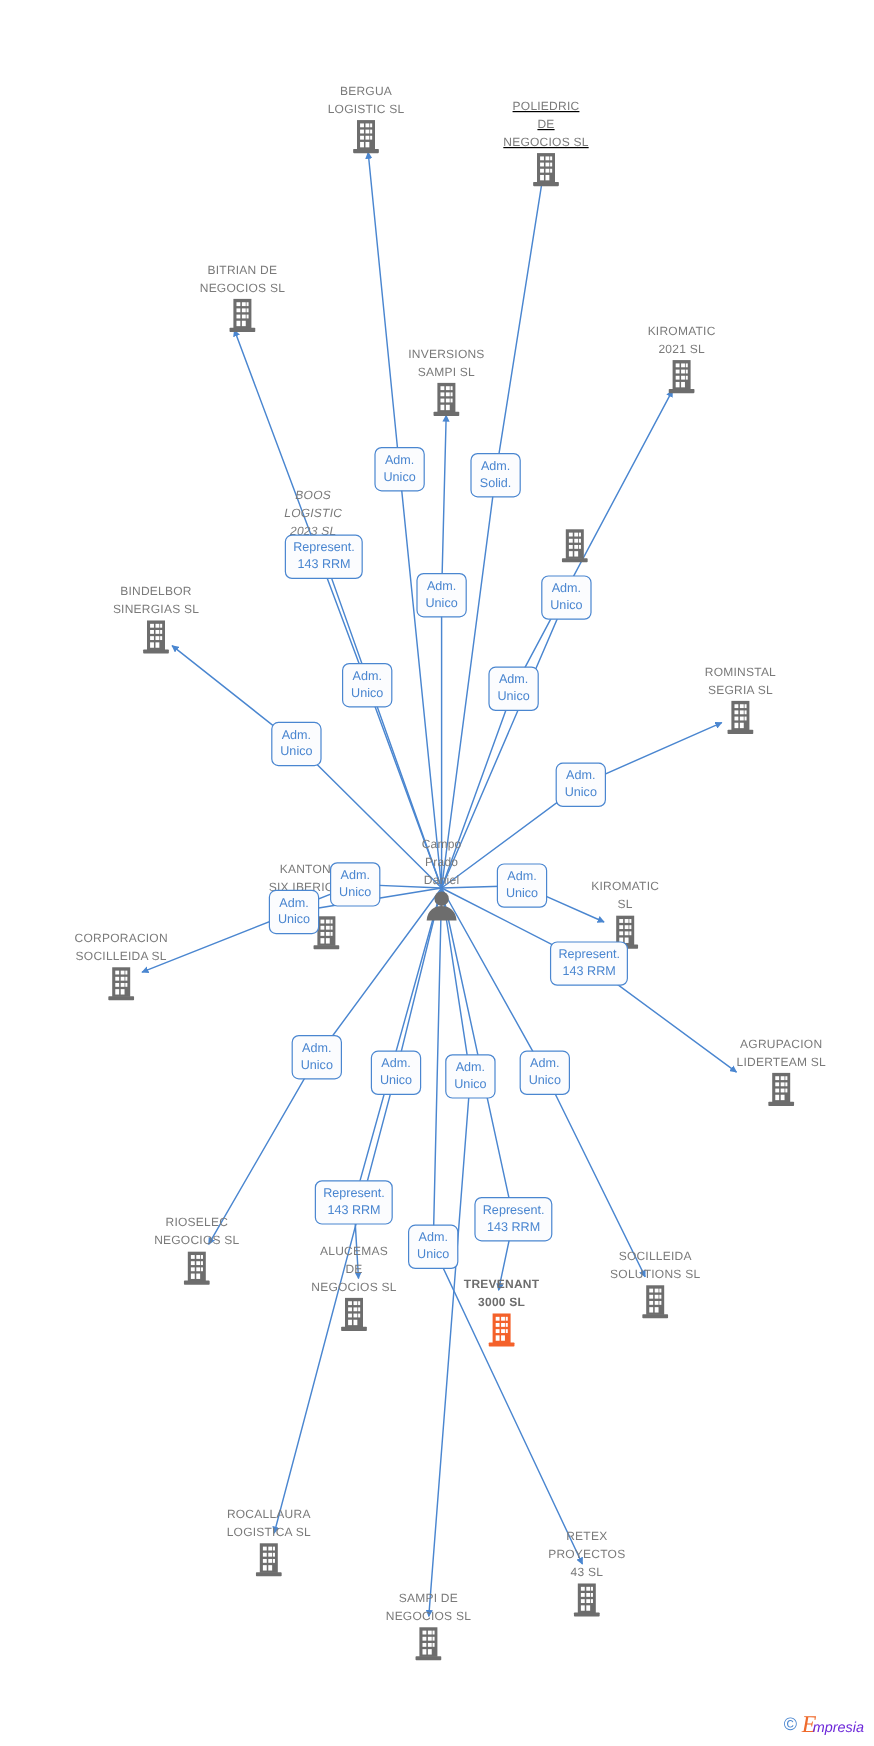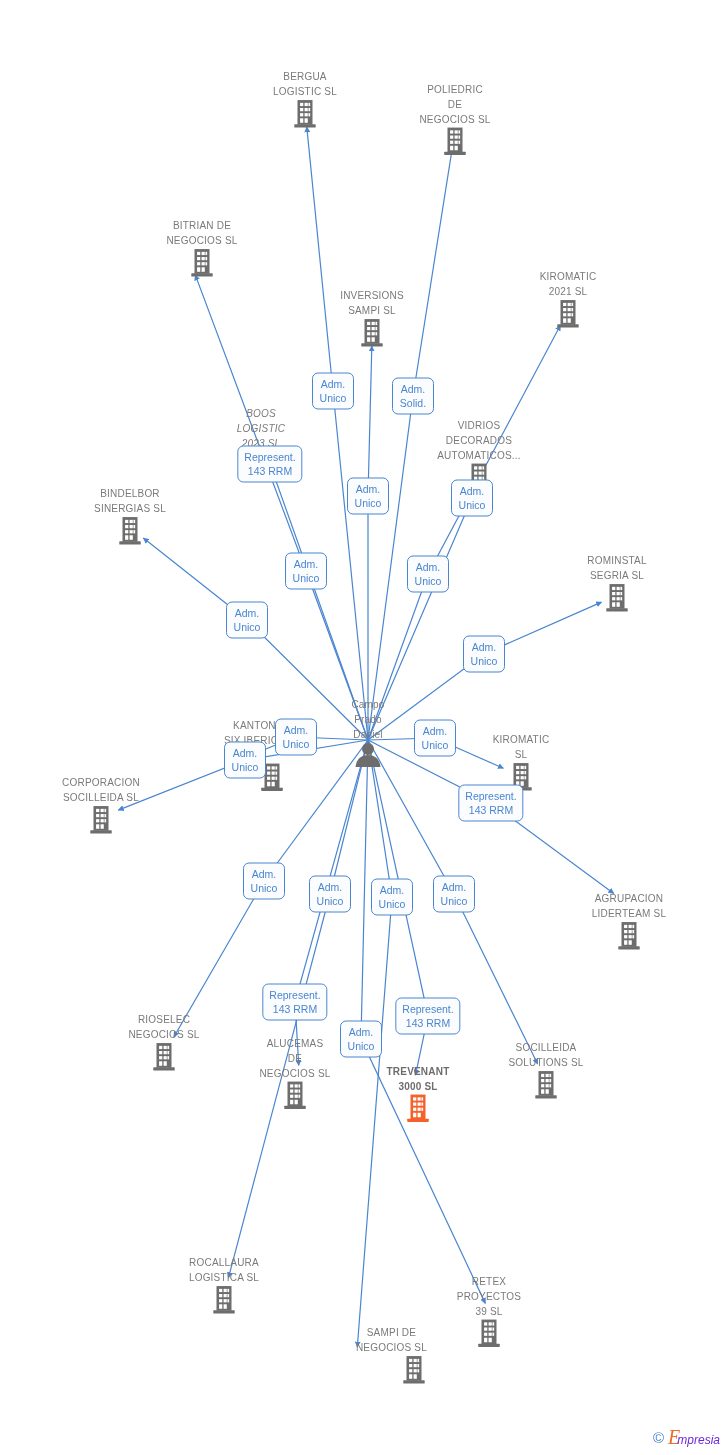--- a/index.html
+++ b/index.html
@@ -152,21 +152,21 @@
               <rect x="11.6" y="8.4" width="3" height="3"></rect>
               <rect x="15.2" y="8.4" width="1.6" height="3"></rect>
               <rect x="7.4" y="13.2" width="3" height="3"></rect>
               <rect x="11.6" y="13.2" width="3" height="3"></rect>
               <rect x="15.2" y="13.2" width="1.6" height="3"></rect>
               <rect x="7.4" y="18" width="3" height="4.2"></rect>
               <rect x="11.6" y="18" width="3" height="4.2"></rect>
             </g>
           </svg></div>
       </div>
-      <div class="node company" style="left: 455px; top: 119px;">
+      <div class="node company" style="left: 455px; top: 119px; text-decoration: underline;">
         <div class="node-label">POLIEDRIC
 DE
 NEGOCIOS SL</div>
         <div class="node-icon"><svg width="26" height="30" viewBox="0 0 24 28" xmlns="http://www.w3.org/2000/svg">
             <g fill="#6d6d6d">
               <rect x="5" y="1" width="14" height="23"></rect>
               <rect x="2" y="23.5" width="20" height="3.2" rx="0.6"></rect>
             </g>
             <g fill="#ffffff">
               <rect x="7.4" y="3.6" width="3" height="3"></rect>
@@ -246,23 +246,20 @@
               <rect x="15.2" y="8.4" width="1.6" height="3"></rect>
               <rect x="7.4" y="13.2" width="3" height="3"></rect>
               <rect x="11.6" y="13.2" width="3" height="3"></rect>
               <rect x="15.2" y="13.2" width="1.6" height="3"></rect>
               <rect x="7.4" y="18" width="3" height="4.2"></rect>
               <rect x="11.6" y="18" width="3" height="4.2"></rect>
             </g>
           </svg></div>
       </div>
       <div class="node company" style="left: 479px; top: 455px;">
-        <div class="node-label">VIDRIOS
-DECORADOS
-AUTOMATICOS...</div>
         <div class="node-icon"><svg width="26" height="30" viewBox="0 0 24 28" xmlns="http://www.w3.org/2000/svg">
             <g fill="#6d6d6d">
               <rect x="5" y="1" width="14" height="23"></rect>
               <rect x="2" y="23.5" width="20" height="3.2" rx="0.6"></rect>
             </g>
             <g fill="#ffffff">
               <rect x="7.4" y="3.6" width="3" height="3"></rect>
               <rect x="11.6" y="3.6" width="3" height="3"></rect>
               <rect x="15.2" y="3.6" width="1.6" height="3"></rect>
               <rect x="7.4" y="8.4" width="3" height="3"></rect>
@@ -409,21 +406,21 @@
               <rect x="11.6" y="8.4" width="3" height="3"></rect>
               <rect x="15.2" y="8.4" width="1.6" height="3"></rect>
               <rect x="7.4" y="13.2" width="3" height="3"></rect>
               <rect x="11.6" y="13.2" width="3" height="3"></rect>
               <rect x="15.2" y="13.2" width="1.6" height="3"></rect>
               <rect x="7.4" y="18" width="3" height="4.2"></rect>
               <rect x="11.6" y="18" width="3" height="4.2"></rect>
             </g>
           </svg></div>
       </div>
-      <div class="node company" style="left: 629px; top: 893px; margin-top: 28px;">
+      <div class="node company" style="left: 651px; top: 893px;">
         <div class="node-label">AGRUPACION
 LIDERTEAM  SL</div>
         <div class="node-icon"><svg width="26" height="30" viewBox="0 0 24 28" xmlns="http://www.w3.org/2000/svg">
             <g fill="#6d6d6d">
               <rect x="5" y="1" width="14" height="23"></rect>
               <rect x="2" y="23.5" width="20" height="3.2" rx="0.6"></rect>
             </g>
             <g fill="#ffffff">
               <rect x="7.4" y="3.6" width="3" height="3"></rect>
               <rect x="11.6" y="3.6" width="3" height="3"></rect>
@@ -548,21 +545,21 @@
               <rect x="11.6" y="8.4" width="3" height="3"></rect>
               <rect x="15.2" y="8.4" width="1.6" height="3"></rect>
               <rect x="7.4" y="13.2" width="3" height="3"></rect>
               <rect x="11.6" y="13.2" width="3" height="3"></rect>
               <rect x="15.2" y="13.2" width="1.6" height="3"></rect>
               <rect x="7.4" y="18" width="3" height="4.2"></rect>
               <rect x="11.6" y="18" width="3" height="4.2"></rect>
             </g>
           </svg></div>
       </div>
-      <div class="node company" style="left: 357px; top: 1355px; align-items: flex-end;">
+      <div class="node company" style="left: 357px; top: 1355px;">
         <div class="node-label">SAMPI DE
 NEGOCIOS  SL</div>
         <div class="node-icon"><svg width="26" height="30" viewBox="0 0 24 28" xmlns="http://www.w3.org/2000/svg">
             <g fill="#6d6d6d">
               <rect x="5" y="1" width="14" height="23"></rect>
               <rect x="2" y="23.5" width="20" height="3.2" rx="0.6"></rect>
             </g>
             <g fill="#ffffff">
               <rect x="7.4" y="3.6" width="3" height="3"></rect>
               <rect x="11.6" y="3.6" width="3" height="3"></rect>
@@ -574,21 +571,21 @@
               <rect x="11.6" y="13.2" width="3" height="3"></rect>
               <rect x="15.2" y="13.2" width="1.6" height="3"></rect>
               <rect x="7.4" y="18" width="3" height="4.2"></rect>
               <rect x="11.6" y="18" width="3" height="4.2"></rect>
             </g>
           </svg></div>
       </div>
       <div class="node company" style="left: 489px; top: 1311px;">
         <div class="node-label">RETEX
 PROYECTOS
-39  SL</div>
+43  SL</div>
         <div class="node-icon"><svg width="26" height="30" viewBox="0 0 24 28" xmlns="http://www.w3.org/2000/svg">
             <g fill="#6d6d6d">
               <rect x="5" y="1" width="14" height="23"></rect>
               <rect x="2" y="23.5" width="20" height="3.2" rx="0.6"></rect>
             </g>
             <g fill="#ffffff">
               <rect x="7.4" y="3.6" width="3" height="3"></rect>
               <rect x="11.6" y="3.6" width="3" height="3"></rect>
               <rect x="15.2" y="3.6" width="1.6" height="3"></rect>
               <rect x="7.4" y="8.4" width="3" height="3"></rect>

